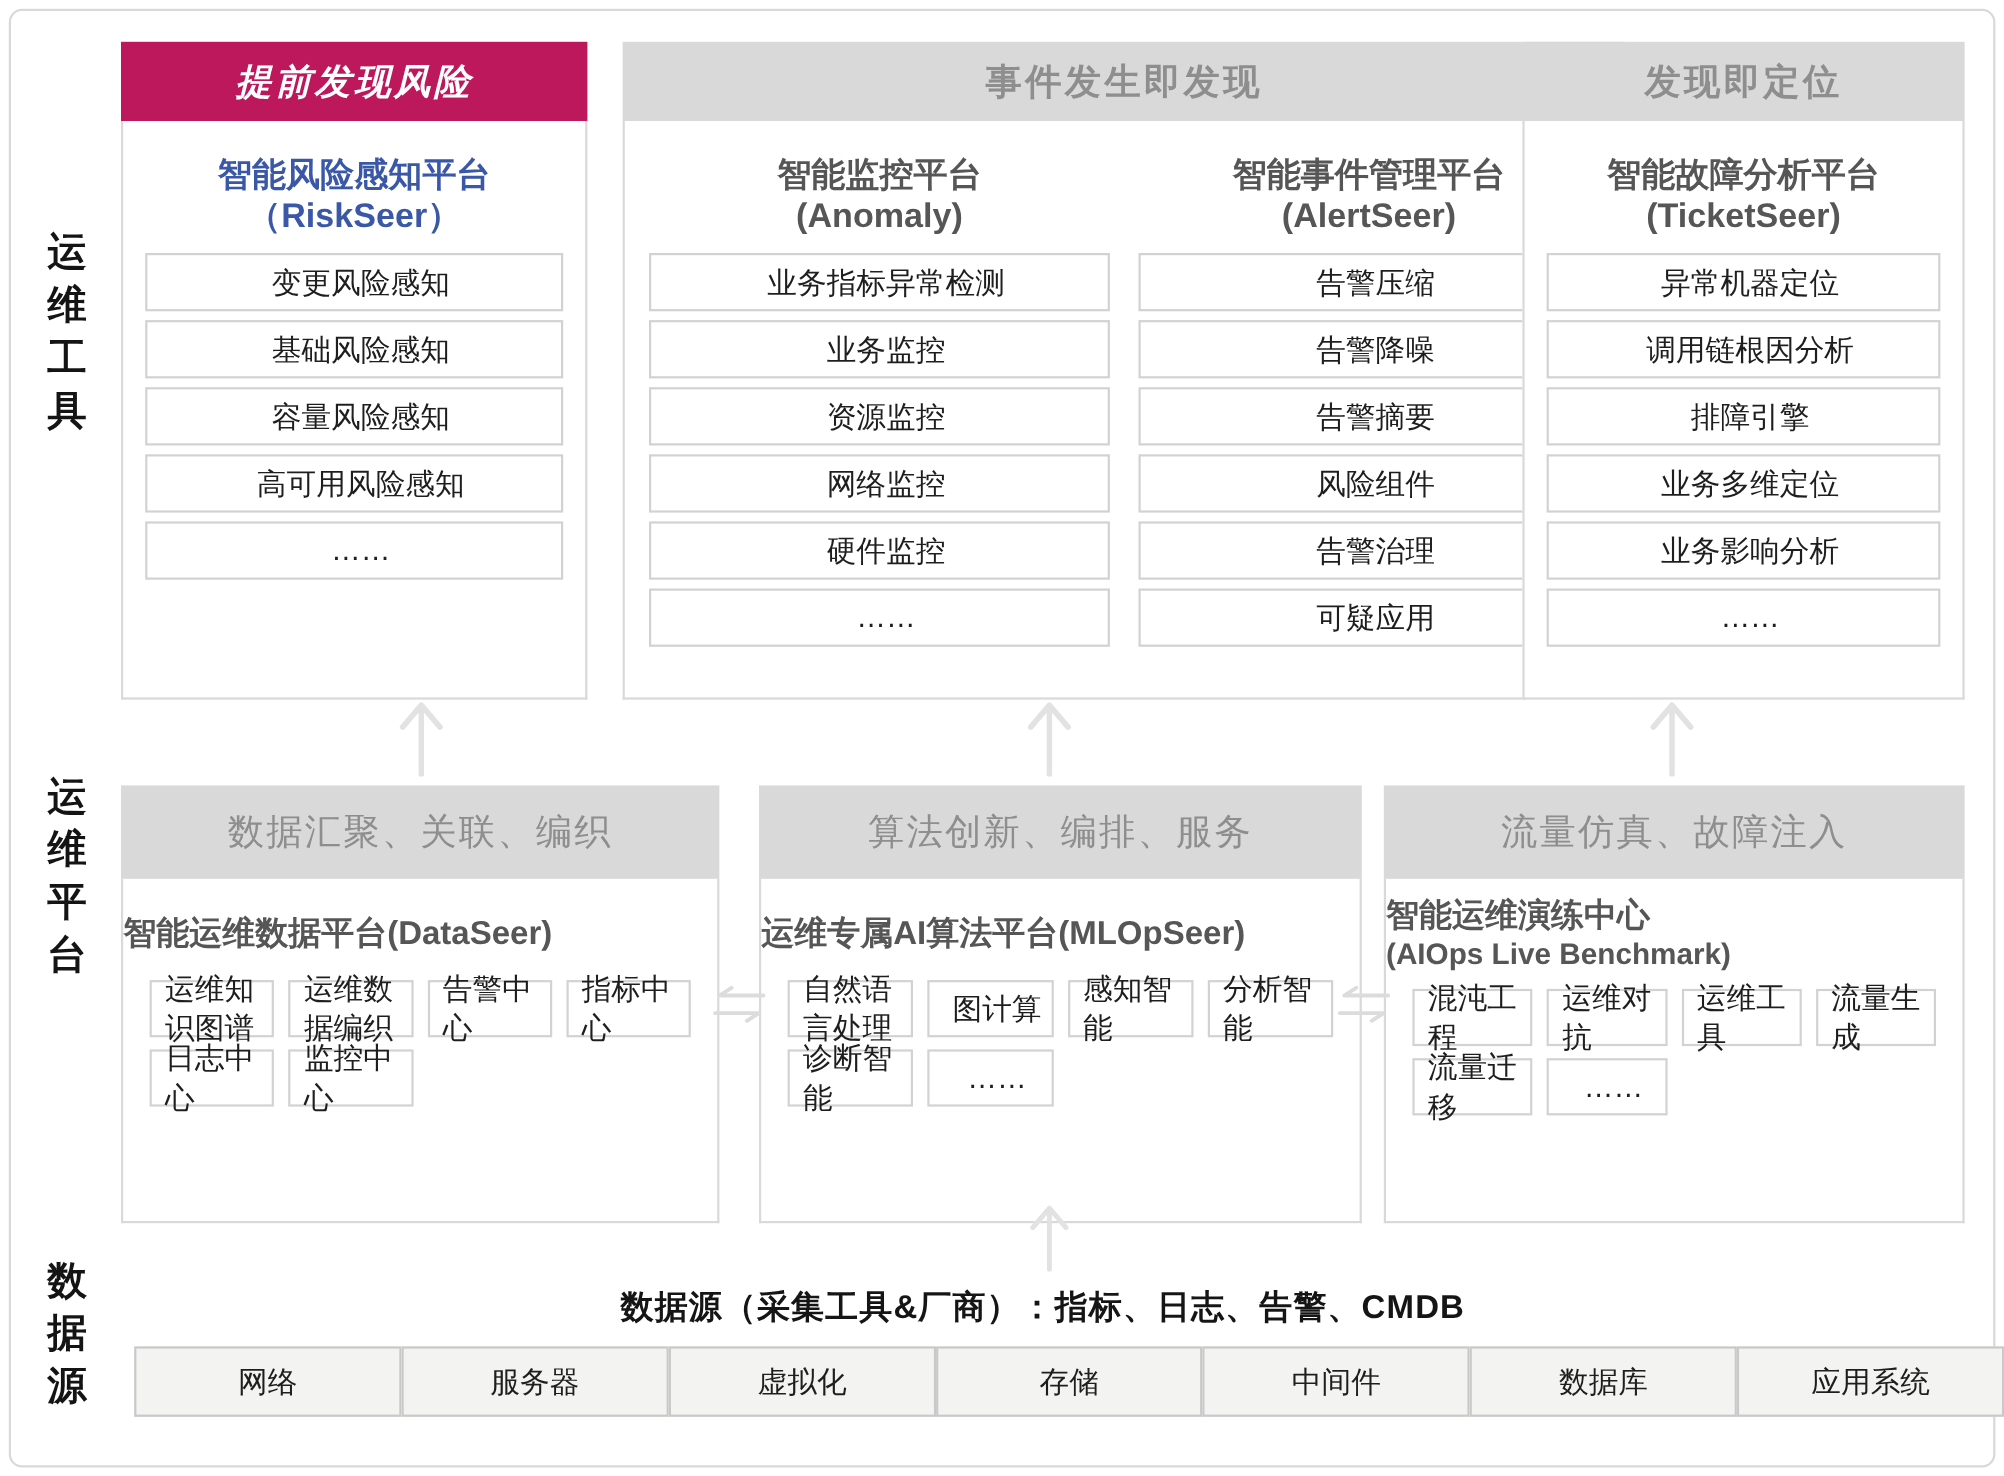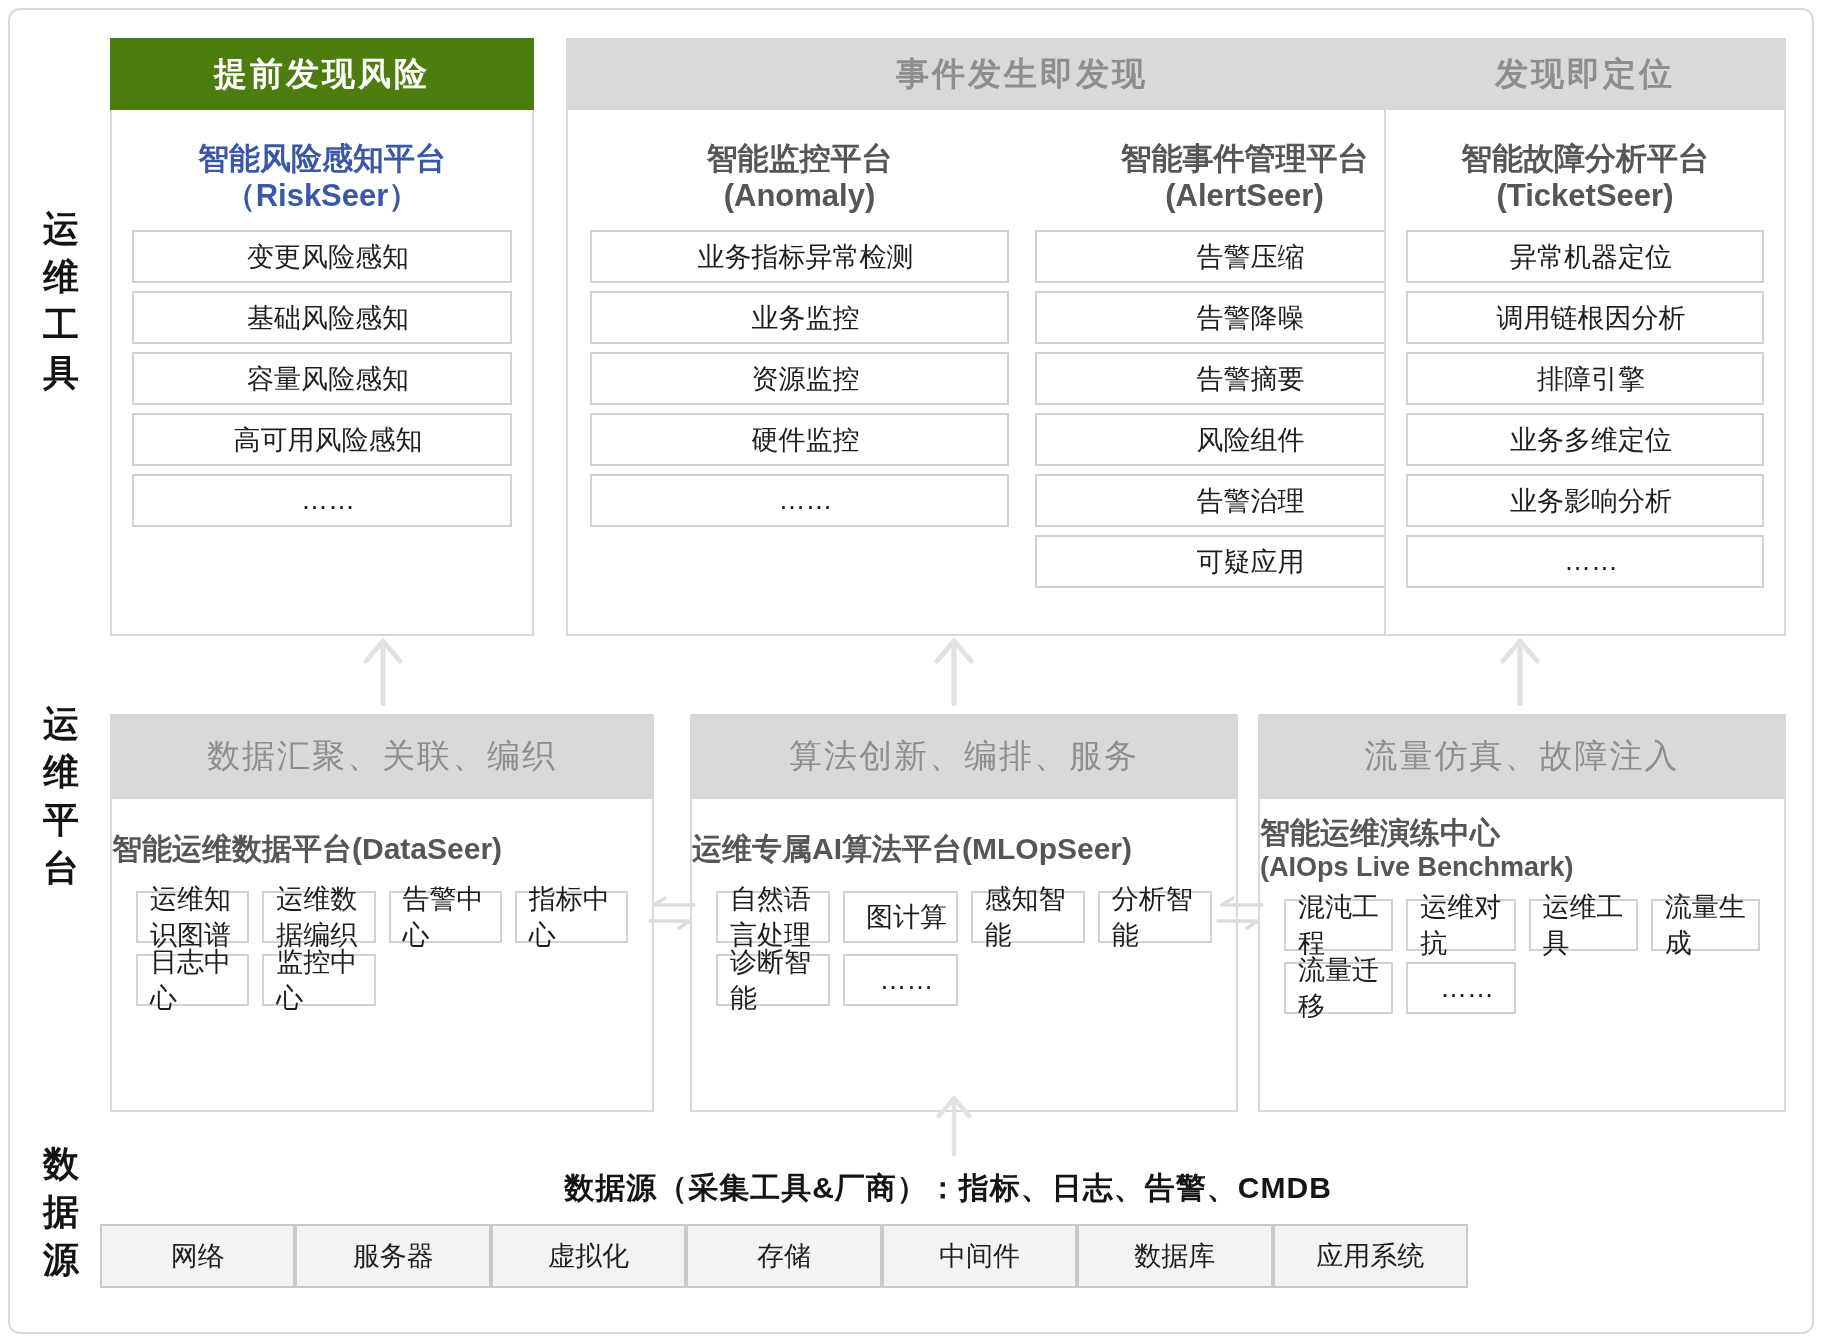--- a/index.html
+++ b/index.html
@@ -18,21 +18,21 @@
     font-size:36px; font-weight:600; color:#141414;
     line-height:48px; text-align:center; word-break:break-all;
   }
 
   
   .tb { position:absolute; top:38px; height:598px; }
   .hdr {
     height:72px; display:flex; align-items:center; justify-content:center;
     font-size:33px; font-weight:bold; letter-spacing:3px;
   }
-  .hdr.blue { background:#4d7c0f; color:#ffffff; }
+  .hdr.blue { background:#be185d; color:#ffffff;font-style:italic; }
   .hdr.gray { background:#d9d9d9; color:#8e8e8e; }
   .tb .body {
     position:absolute; top:72px; left:0; right:0; bottom:0;
     border:2px solid #d9d9d9; border-top:none; background:#fff;
   }
   .ptitle { margin-top:30px; text-align:center; font-weight:bold; font-size:31px; line-height:37px; }
   .ptitle.blue-t { color:#3a58a7; }
   .ptitle.gray-t { color:#565656; }
   .items { margin:16px 20px 0; }
   .item {
@@ -68,21 +68,21 @@
   .uparrow { position:absolute; width:44px; height:72px; }
   .uparrow path { stroke:#e2e2e2; stroke-width:5; fill:none; stroke-linecap:round; stroke-linejoin:round; }
   .exchange { position:absolute; width:52px; height:38px; }
   .exchange path { stroke:#dcdcdc; stroke-width:3.5; fill:none; stroke-linecap:round; stroke-linejoin:round; }
 
   
   .ds-label {
     position:absolute; left:110px; width:1676px; top:1168px;
     text-align:center; font-size:30px; font-weight:600; color:#151515; letter-spacing:1px;
   }
-  .ds-row { position:absolute; left:100px; top:1224px; width:1368px; display:flex; }
+  .ds-row { position:absolute; left:122px; top:1224px; width:1700px; display:flex; }
   .ds-item {
     flex:1; box-sizing:border-box; height:64px; background:#f3f4f2; border:2px solid #c9c9c9;
     display:flex; align-items:center; justify-content:center; font-size:27px; color:#1e1e1e;
   }
 </style>
 </head>
 <body>
 
 <div class="canvas">
   <div class="frame"></div>
@@ -113,20 +113,21 @@
     <div class="body twocol">
       <div class="col">
         <div class="ptitle gray-t">
           <div>智能监控平台</div>
           <div>(Anomaly)</div>
         </div>
         <div class="items">
           <div class="item">业务指标异常检测</div>
           <div class="item">业务监控</div>
           <div class="item">资源监控</div>
+          <div class="item">网络监控</div>
           <div class="item">硬件监控</div>
           <div class="item">……</div>
         </div>
       </div>
       <div class="col">
         <div class="ptitle gray-t">
           <div>智能事件管理平台</div>
           <div>(AlertSeer)</div>
         </div>
         <div class="items">

